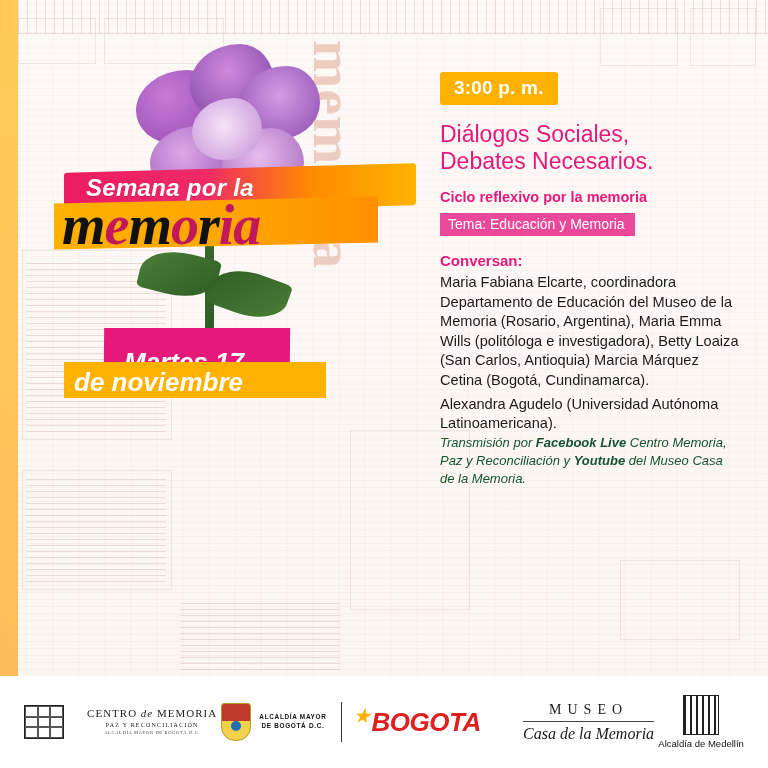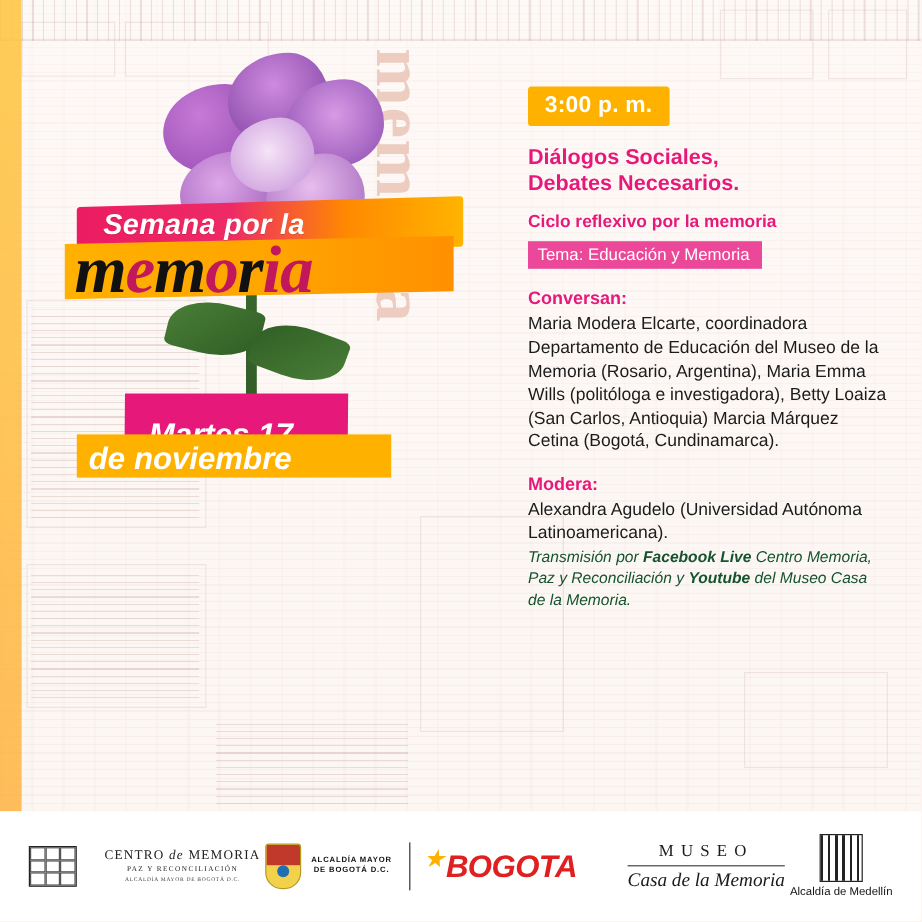--- a/index.html
+++ b/index.html
@@ -68,21 +68,21 @@
     position:absolute; left:205px; top:195px; width:9px; height:160px;
     background:linear-gradient(180deg,#3d6b2e,#2f5a26);
     border-radius:4px;
   }
   .leaf {
     position:absolute; width:78px; height:44px;
     background:linear-gradient(135deg,#4a8038,#2f5c24);
     border-radius:60% 10% 60% 10%;
   }
   
-  .semana-wrap { position:absolute; left:64px; top:168px; width:322px; height:42px; }
+  .semana-wrap { position:absolute; left:64px; top:168px; width:352px; height:42px; }
   .semana-bg {
     position:absolute; inset:0;
     background:linear-gradient(90deg,#ec1c62 0%, #ee2a66 40%, #ff8a00 70%, #ffb400 100%);
     transform:skewY(-1.6deg);
     border-radius:3px;
   }
   .semana-text {
     position:absolute; left:22px; top:6px;
     color:#fff; font-size:24px; font-weight:800; font-style:italic;
     letter-spacing:0.3px;
@@ -126,21 +126,21 @@
     display:inline-block;
     background:#ffb100; color:#fff;
     font-size:19px; font-weight:800;
     padding:5px 14px 6px 14px;
     border-radius:3px;
     letter-spacing:0.2px;
   }
   .headline {
     margin-top:16px;
     color:#e6197a;
-    font-size:18px; font-weight:700; line-height:1.18;
+    font-size:23px; font-weight:400; line-height:1.18;
   }
   .subhead {
     margin-top:14px;
     color:#e6197a;
     font-size:14.5px; font-weight:800;
   }
   .tema-badge {
     display:inline-block; margin-top:8px;
     background:#ec4899; color:#fff;
     font-size:14px; font-weight:400;
@@ -282,23 +282,22 @@
     <div class="headline">
       <div>Diálogos Sociales,</div>
       <div>Debates Necesarios.</div>
     </div>
 
     <div class="subhead">Ciclo reflexivo por la memoria</div>
 
     <div class="tema-badge">Tema: Educación y Memoria</div>
 
     <div class="label">Conversan:</div>
-    <div class="body-text">Maria Modera Elcarte, coordinadora Departamento de Educación del Museo de la Memoria (Rosario, Argentina), Maria Emma Wills (politóloga e investigadora), Betty Loaiza (San Carlos, Antioquia) Marcia Márquez Cetina (Bogotá, Cundinamarca).</div>
-
-    <div class="label">Modera:</div>
+    <div class="body-text">Maria Fabiana Elcarte, coordinadora Departamento de Educación del Museo de la Memoria (Rosario, Argentina), Maria Emma Wills (politóloga e investigadora), Betty Loaiza (San Carlos, Antioquia) Marcia Márquez Cetina (Bogotá, Cundinamarca).</div>
+
     <div class="body-text">Alexandra Agudelo (Universidad Autónoma Latinoamericana).</div>
 
     <div class="trans">
       <span>Transmisión por </span><b>Facebook Live</b><span> Centro Memoria, Paz y Reconciliación y </span><b>Youtube</b><span> del Museo Casa de la Memoria.</span>
     </div>
   </div>
 
   <div class="footer">
 
     <div class="logo logo-cm">

